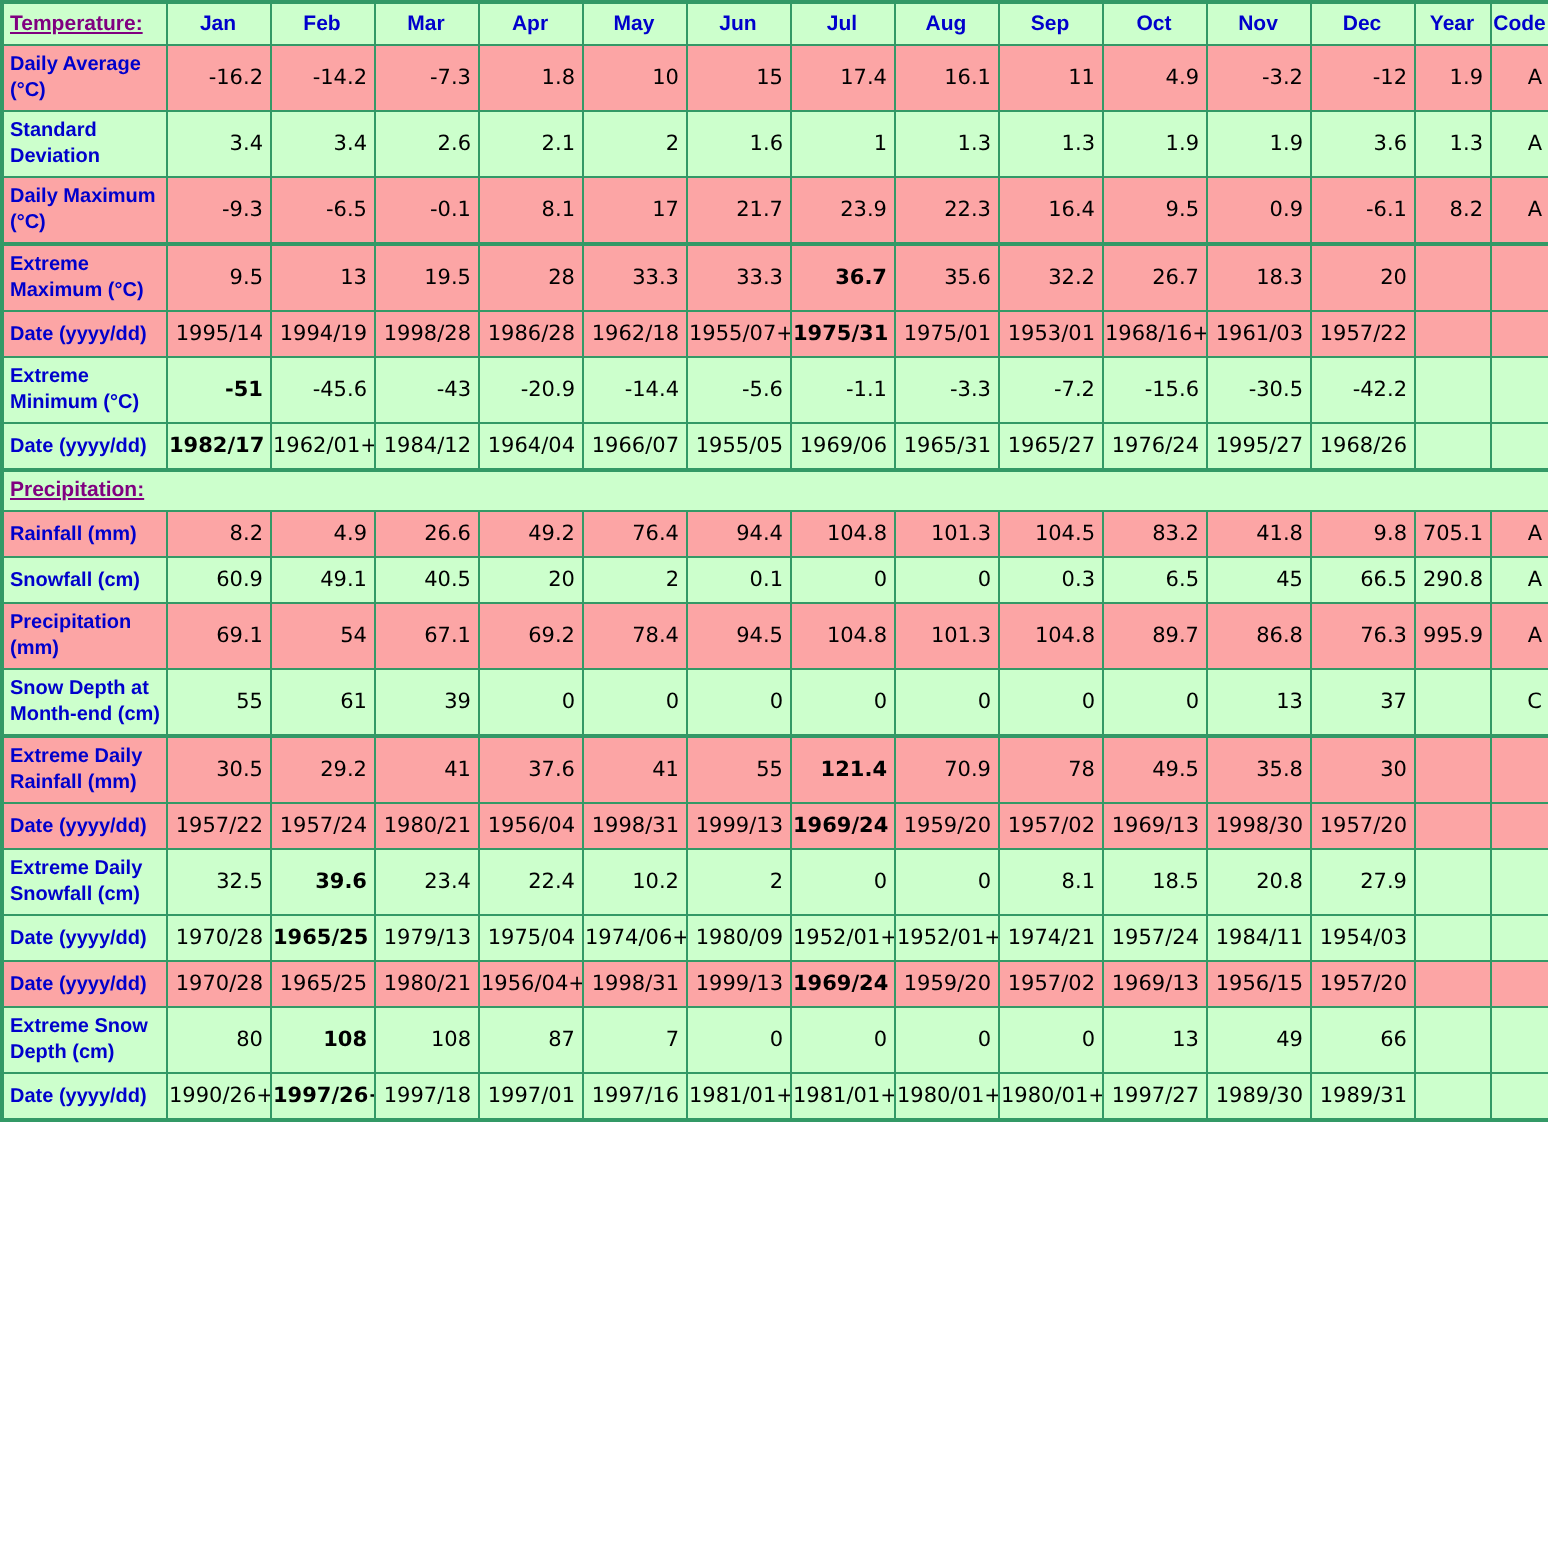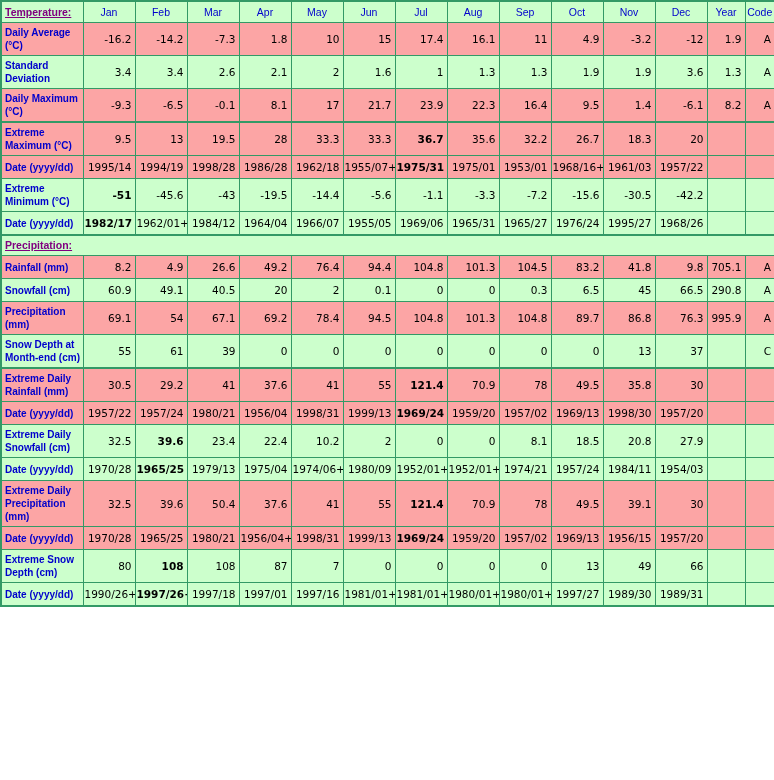--- a/index.html
+++ b/index.html
@@ -24,21 +24,21 @@
   .label-cell {
     color: #0000cc;
     font-weight: bold;
     font-size: 10px;
     line-height: 13px;
     text-align: left;
     padding: 3px 2px 3px 3px;
   }
   .col-header {
     color: #0000cc;
-    font-weight: normal;
+    font-weight: bold;
     font-size: 10.5px;
     text-align: center;
     padding: 4px 1px;
   }
   .data-cell {
     color: #000000;
     font-size: 10.5px;
     line-height: 14px;
     text-align: right;
     padding: 4px 3px 4px 1px;
@@ -133,21 +133,21 @@
           <td class="data-cell">-9.3</td>
           <td class="data-cell">-6.5</td>
           <td class="data-cell">-0.1</td>
           <td class="data-cell">8.1</td>
           <td class="data-cell">17</td>
           <td class="data-cell">21.7</td>
           <td class="data-cell">23.9</td>
           <td class="data-cell">22.3</td>
           <td class="data-cell">16.4</td>
           <td class="data-cell">9.5</td>
-          <td class="data-cell">1.4</td>
+          <td class="data-cell">0.9</td>
           <td class="data-cell">-6.1</td>
           <td class="data-cell">8.2</td>
           <td class="data-cell">A</td>
         </tr>
         <tr class="bg-white thick-top">
           <th class="label-cell">Extreme Maximum (°C)</th>
           <td class="data-cell">9.5</td>
           <td class="data-cell">13</td>
           <td class="data-cell">19.5</td>
           <td class="data-cell">28</td>
@@ -177,21 +177,21 @@
           <td class="data-cell">1961/03</td>
           <td class="data-cell">1957/22</td>
           <td class="data-cell"></td>
           <td class="data-cell"></td>
         </tr>
         <tr class="bg-green">
           <th class="label-cell">Extreme Minimum (°C)</th>
           <td class="data-cell bold">-51</td>
           <td class="data-cell">-45.6</td>
           <td class="data-cell">-43</td>
-          <td class="data-cell">-19.5</td>
+          <td class="data-cell">-20.9</td>
           <td class="data-cell">-14.4</td>
           <td class="data-cell">-5.6</td>
           <td class="data-cell">-1.1</td>
           <td class="data-cell">-3.3</td>
           <td class="data-cell">-7.2</td>
           <td class="data-cell">-15.6</td>
           <td class="data-cell">-30.5</td>
           <td class="data-cell">-42.2</td>
           <td class="data-cell"></td>
           <td class="data-cell"></td>
@@ -346,37 +346,20 @@
           <td class="data-cell">1952/01+</td>
           <td class="data-cell">1952/01+</td>
           <td class="data-cell">1974/21</td>
           <td class="data-cell">1957/24</td>
           <td class="data-cell">1984/11</td>
           <td class="data-cell">1954/03</td>
           <td class="data-cell"></td>
           <td class="data-cell"></td>
         </tr>
         <tr class="bg-white">
-          <th class="label-cell">Extreme Daily Precipitation (mm)</th>
-          <td class="data-cell">32.5</td>
-          <td class="data-cell">39.6</td>
-          <td class="data-cell">50.4</td>
-          <td class="data-cell">37.6</td>
-          <td class="data-cell">41</td>
-          <td class="data-cell">55</td>
-          <td class="data-cell bold">121.4</td>
-          <td class="data-cell">70.9</td>
-          <td class="data-cell">78</td>
-          <td class="data-cell">49.5</td>
-          <td class="data-cell">39.1</td>
-          <td class="data-cell">30</td>
-          <td class="data-cell"></td>
-          <td class="data-cell"></td>
-        </tr>
-        <tr class="bg-white">
           <th class="label-cell">Date (yyyy/dd)</th>
           <td class="data-cell">1970/28</td>
           <td class="data-cell">1965/25</td>
           <td class="data-cell">1980/21</td>
           <td class="data-cell">1956/04+</td>
           <td class="data-cell">1998/31</td>
           <td class="data-cell">1999/13</td>
           <td class="data-cell bold">1969/24</td>
           <td class="data-cell">1959/20</td>
           <td class="data-cell">1957/02</td>

